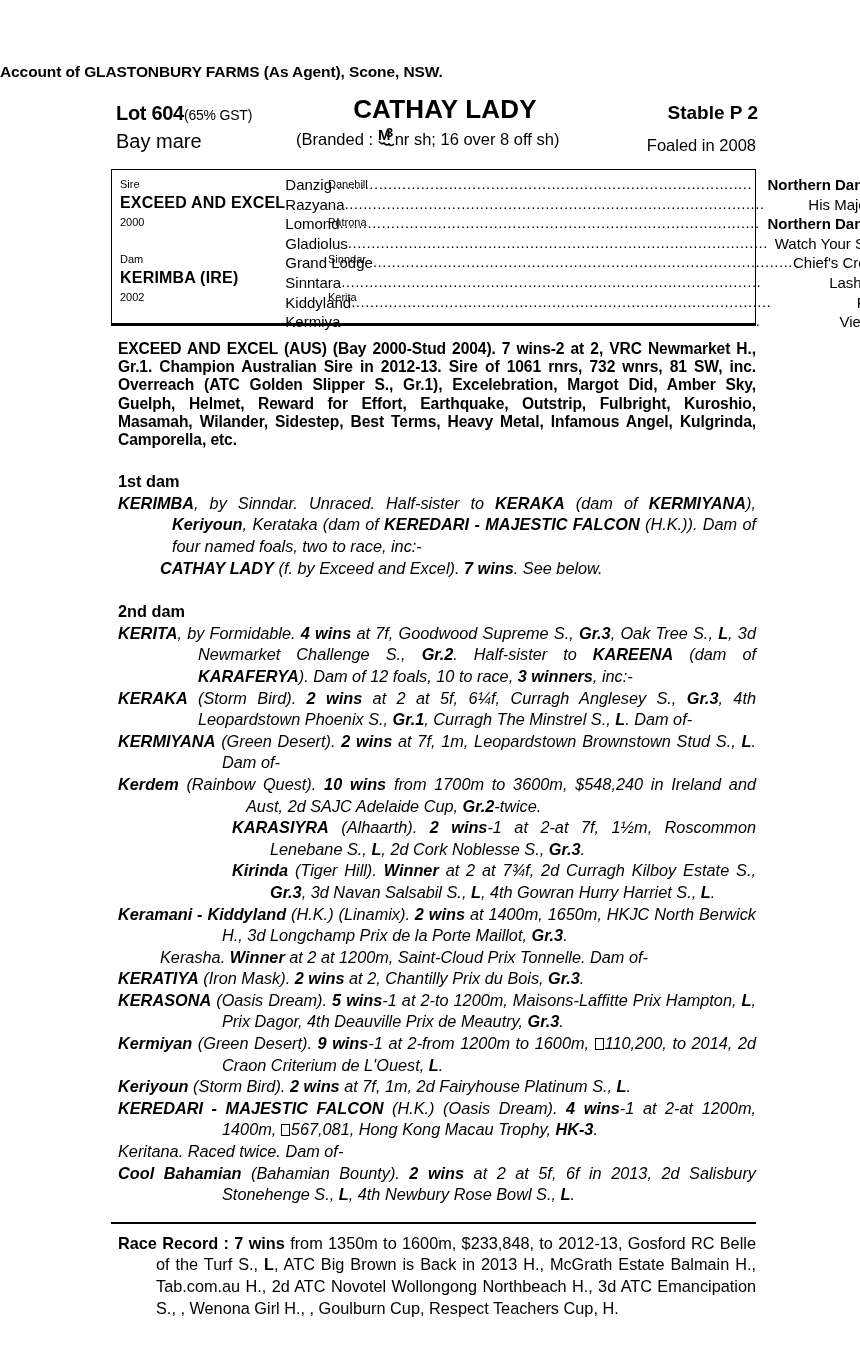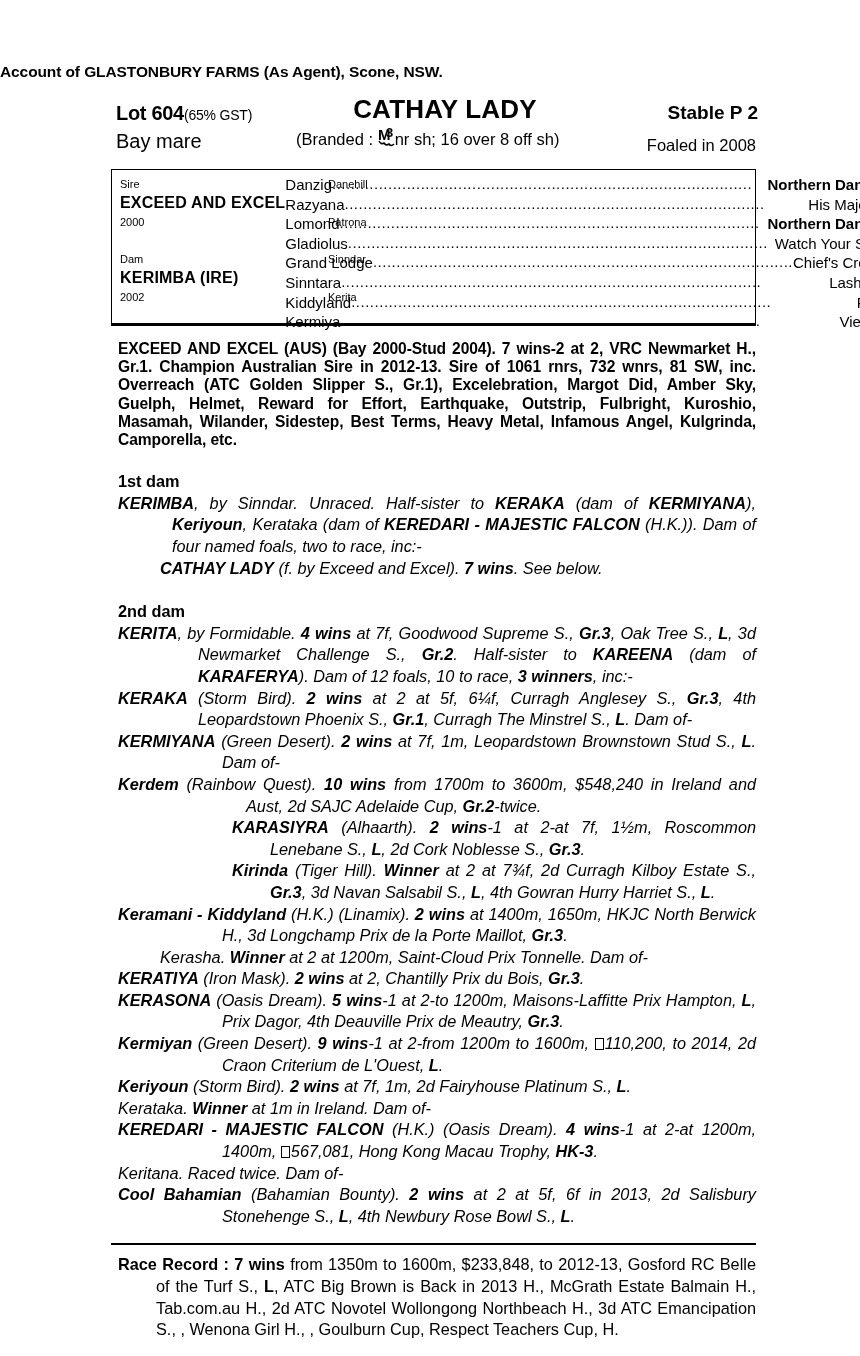--- a/index.html
+++ b/index.html
@@ -335,21 +335,20 @@
     <div class="p lvk2"><b>KERMIYANA</b> (Green Desert). <b>2 wins</b> at 7f, 1m, Leopardstown Brownstown Stud S., <b>L</b>. Dam of-</div>
     <div class="p lvk3"><b>Kerdem</b> (Rainbow Quest). <b>10 wins</b> from 1700m to 3600m, $548,240 in Ireland and Aust, 2d SAJC Adelaide Cup, <b>Gr.2</b>-twice.</div>
     <div class="p lv5"><b>KARASIYRA</b> (Alhaarth). <b>2 wins</b>-1 at 2-at 7f, 1½m, Roscommon Lenebane S., <b>L</b>, 2d Cork Noblesse S., <b>Gr.3</b>.</div>
     <div class="p lv5"><b>Kirinda</b> (Tiger Hill). <b>Winner</b> at 2 at 7¾f, 2d Curragh Kilboy Estate S., <b>Gr.3</b>, 3d Navan Salsabil S., <b>L</b>, 4th Gowran Hurry Harriet S., <b>L</b>.</div>
     <div class="p lvk2"><b>Keramani - Kiddyland</b> (H.K.) (Linamix). <b>2 wins</b> at 1400m, 1650m, HKJC North Berwick H., 3d Longchamp Prix de la Porte Maillot, <b>Gr.3</b>.</div>
     <div class="p lv2">Kerasha. <b>Winner</b> at 2 at 1200m, Saint-Cloud Prix Tonnelle. Dam of-</div>
     <div class="p lvk2"><b>KERATIYA</b> (Iron Mask). <b>2 wins</b> at 2, Chantilly Prix du Bois, <b>Gr.3</b>.</div>
     <div class="p lvk2"><b>KERASONA</b> (Oasis Dream). <b>5 wins</b>-1 at 2-to 1200m, Maisons-Laffitte Prix Hampton, <b>L</b>, Prix Dagor, 4th Deauville Prix de Meautry, <b>Gr.3</b>.</div>
     <div class="p lvk2"><b>Kermiyan</b> (Green Desert). <b>9 wins</b>-1 at 2-from 1200m to 1600m, <span class="tofu"></span>110,200, to 2014, 2d Craon Criterium de L'Ouest, <b>L</b>.</div>
     <div class="p lvk"><b>Keriyoun</b> (Storm Bird). <b>2 wins</b> at 7f, 1m, 2d Fairyhouse Platinum S., <b>L</b>.</div>
-    <div class="p lv1">Kerataka. <b>Winner</b> at 1m in Ireland. Dam of-</div>
     <div class="p lvk2"><b>KEREDARI - MAJESTIC FALCON</b> (H.K.) (Oasis Dream). <b>4 wins</b>-1 at 2-at 1200m, 1400m, <span class="tofu"></span>567,081, Hong Kong Macau Trophy, <b>HK-3</b>.</div>
     <div class="p lv1">Keritana. Raced twice. Dam of-</div>
     <div class="p lvk2"><b>Cool Bahamian</b> (Bahamian Bounty). <b>2 wins</b> at 2 at 5f, 6f in 2013, 2d Salisbury Stonehenge S., <b>L</b>, 4th Newbury Rose Bowl S., <b>L</b>.</div>
   </div>
 
   <div class="rr-sep"></div>
   <div class="race-record">
     <b>Race Record :</b>
     <b>7 wins</b>
     <span>from 1350m to 1600m, $233,848, to 2012-13, Gosford RC Belle of the Turf S., <b>L</b>, ATC Big Brown is Back in 2013 H., McGrath Estate Balmain H., Tab.com.au H., 2d ATC Novotel Wollongong Northbeach H., 3d ATC Emancipation S., , Wenona Girl H., , Goulburn Cup,  Respect Teachers Cup,  H.</span>

